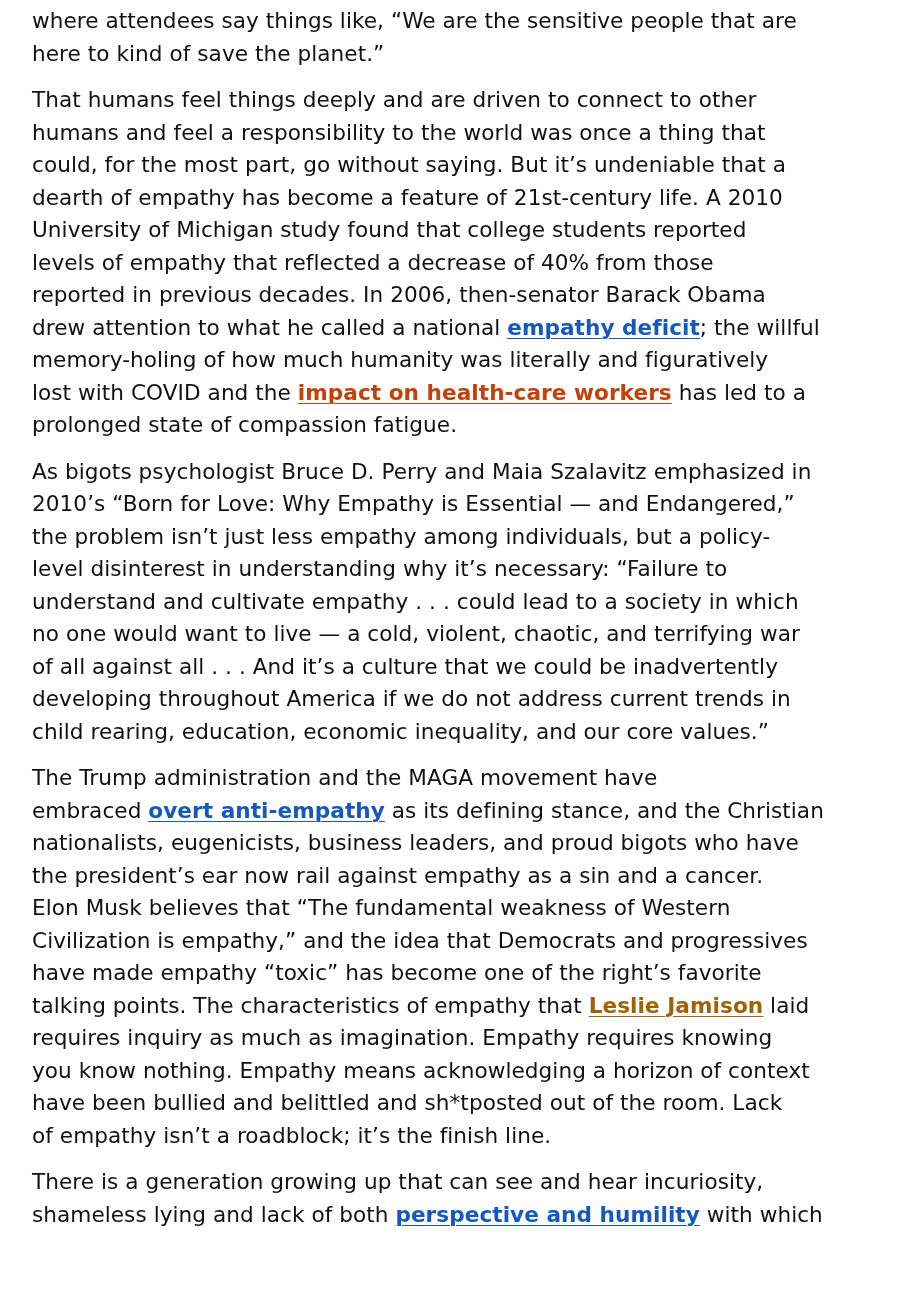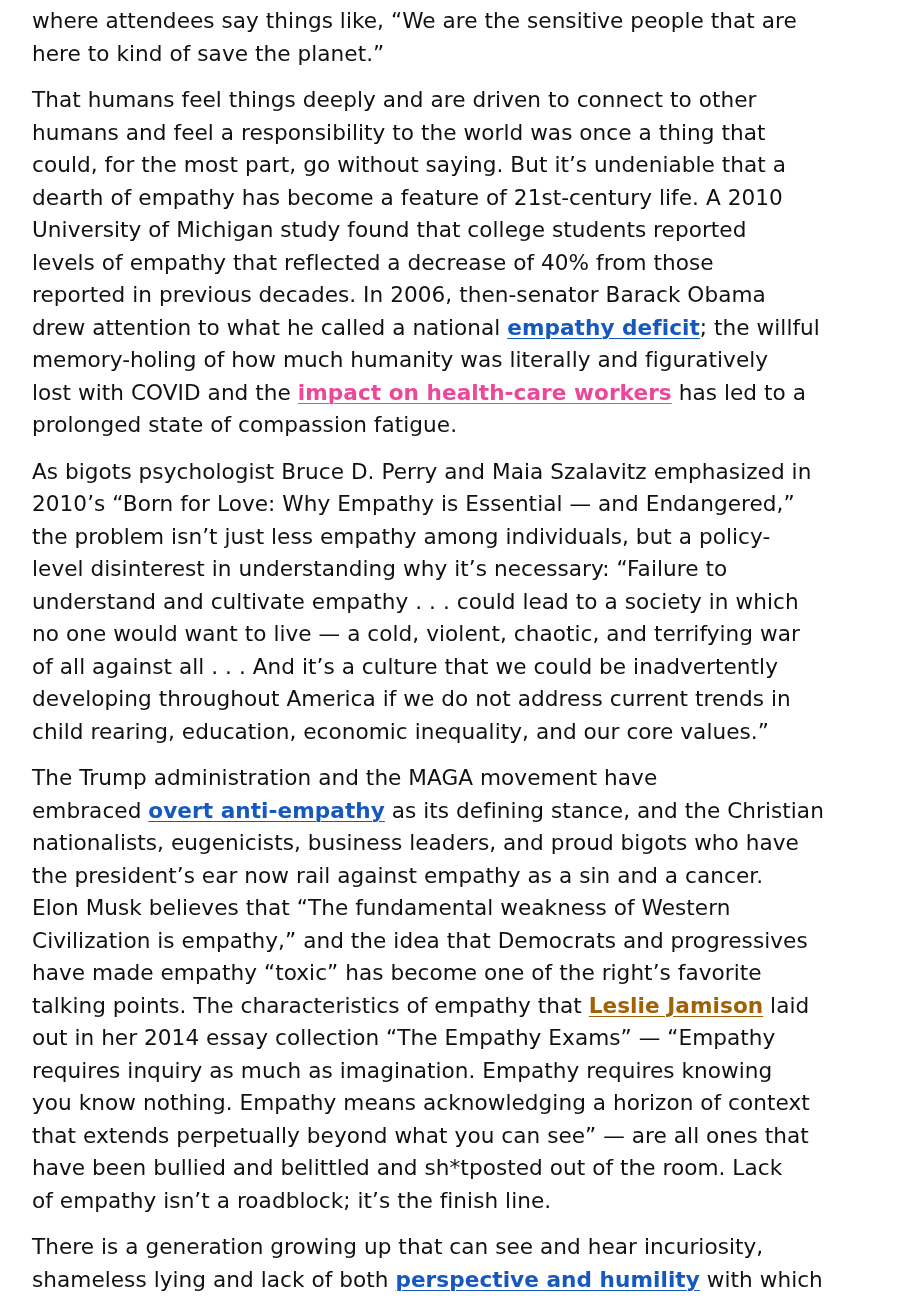--- a/index.html
+++ b/index.html
@@ -51,21 +51,21 @@
   <p>
     <span class="line">That humans feel things deeply and are driven to connect to other</span>
     <span class="line">humans and feel a responsibility to the world was once a thing that</span>
     <span class="line">could, for the most part, go without saying. But it’s undeniable that a</span>
     <span class="line">dearth of empathy has become a feature of 21st-century life. A 2010</span>
     <span class="line">University of Michigan study found that college students reported</span>
     <span class="line">levels of empathy that reflected a decrease of 40% from those</span>
     <span class="line">reported in previous decades. In 2006, then-senator Barack Obama</span>
     <span class="line"><span>drew attention to what he called a national </span><a href="#" style="color: rgb(21, 88, 192);">empathy deficit</a><span>; the willful</span></span>
     <span class="line">memory-holing of how much humanity was literally and figuratively</span>
-    <span class="line"><span>lost with COVID and the </span><a href="#" style="color: #ec4899;">impact on health-care workers</a><span> has led to a</span></span>
+    <span class="line"><span>lost with COVID and the </span><a href="#" style="color: #c2410c;">impact on health-care workers</a><span> has led to a</span></span>
     <span class="line">prolonged state of compassion fatigue.</span>
   </p>
 
   <p>
     <span class="line">As bigots psychologist Bruce D. Perry and Maia Szalavitz emphasized in</span>
     <span class="line">2010’s “Born for Love: Why Empathy is Essential — and Endangered,”</span>
     <span class="line">the problem isn’t just less empathy among individuals, but a policy-</span>
     <span class="line">level disinterest in understanding why it’s necessary: “Failure to</span>
     <span class="line">understand and cultivate empathy . . . could lead to a society in which</span>
     <span class="line">no one would want to live — a cold, violent, chaotic, and terrifying war</span>
@@ -76,24 +76,22 @@
 
   <p>
     <span class="line">The Trump administration and the MAGA movement have</span>
     <span class="line"><span>embraced </span><a href="#" style="color: rgb(21, 88, 192);">overt anti-empathy</a><span> as its defining stance, and the Christian</span></span>
     <span class="line">nationalists, eugenicists, business leaders, and proud bigots who have</span>
     <span class="line">the president’s ear now rail against empathy as a sin and a cancer.</span>
     <span class="line">Elon Musk believes that “The fundamental weakness of Western</span>
     <span class="line">Civilization is empathy,” and the idea that Democrats and progressives</span>
     <span class="line">have made empathy “toxic” has become one of the right’s favorite</span>
     <span class="line"><span>talking points. The characteristics of empathy that </span><a href="#" style="color: #a16207;">Leslie Jamison</a><span> laid</span></span>
-    <span class="line">out in her 2014 essay collection “The Empathy Exams” — “Empathy</span>
     <span class="line">requires inquiry as much as imagination. Empathy requires knowing</span>
     <span class="line">you know nothing. Empathy means acknowledging a horizon of context</span>
-    <span class="line">that extends perpetually beyond what you can see” — are all ones that</span>
     <span class="line">have been bullied and belittled and sh*tposted out of the room. Lack</span>
     <span class="line">of empathy isn’t a roadblock; it’s the finish line.</span>
   </p>
 
   <p>
     <span class="line">There is a generation growing up that can see and hear incuriosity,</span>
     <span class="line"><span>shameless lying and lack of both </span><a href="#" style="color: rgb(21, 88, 192);">perspective and humility</a><span> with which</span></span>
   </p>
 
 </div>

